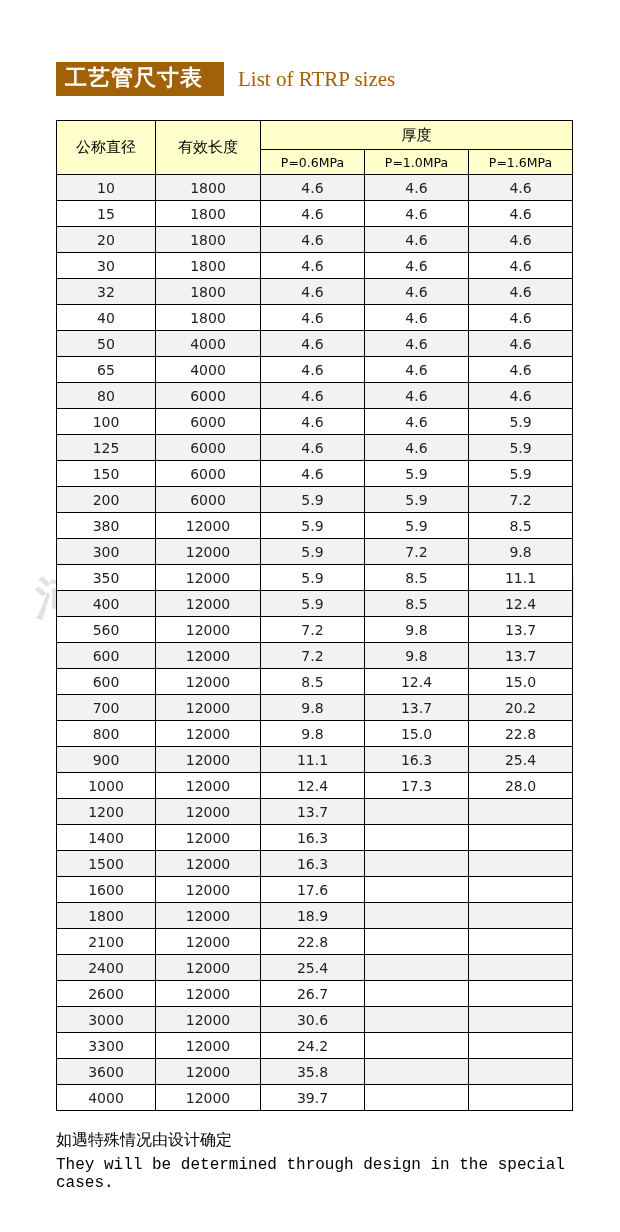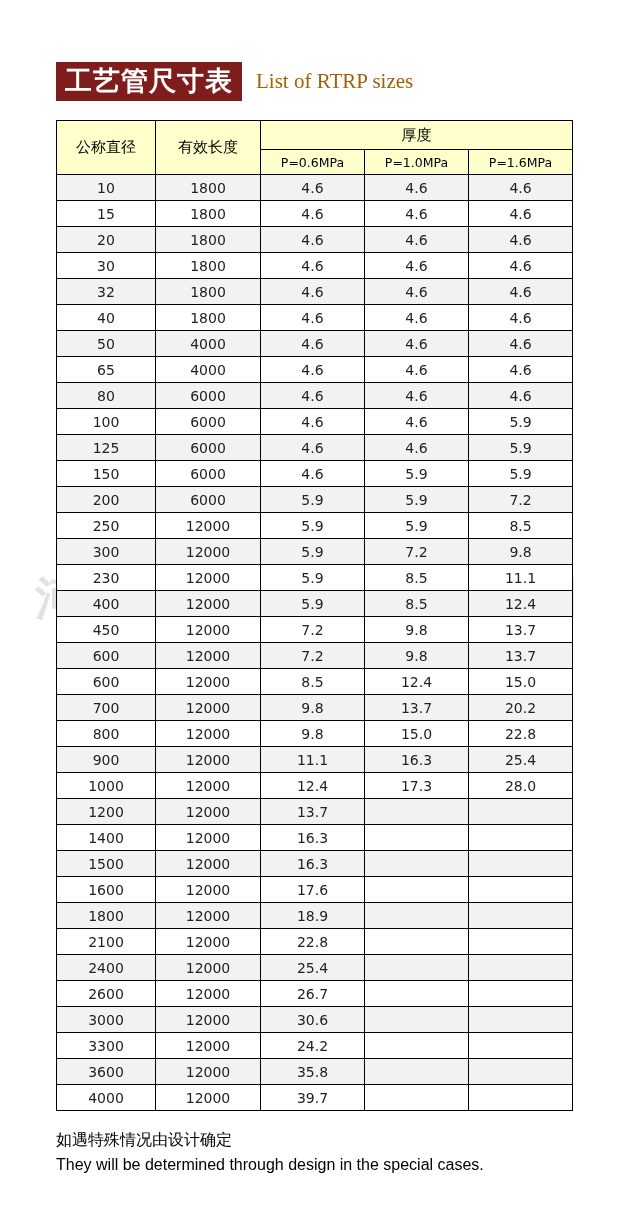--- a/index.html
+++ b/index.html
@@ -23,27 +23,27 @@
   }
   .title-row {
     position: absolute;
     left: 56px;
     top: 62px;
     display: flex;
     align-items: center;
     gap: 14px;
   }
   .title-cn {
-    background: #7f1d1d;
+    background: #a16207;
     color: #ffffff;
     font-family: "DejaVu Sans", sans-serif;
     font-weight: bold;
-    font-size: 27px;
+    font-size: 22px;
     line-height: 1;
-    padding: 5px 9px 7px 9px;
+    padding: 5px 21px 7px 9px;
     letter-spacing: 1px;
   }
   .title-en {
     font-family: "Liberation Serif", serif;
     font-size: 21px;
     color: #a16207;
     white-space: nowrap;
   }
   table.size-table {
     position: absolute;
@@ -98,21 +98,21 @@
     left: 56px;
     font-size: 16px;
     color: #000000;
   }
   .footnote.cn {
     top: 1130px;
     font-family: "DejaVu Sans", sans-serif;
   }
   .footnote.en {
     top: 1156px;
-    font-family: Liberation Sans, sans-serif;
+    font-family: Liberation Mono, monospace;
     font-size: 16px;
   }
   .watermark {
     position: absolute;
     left: 0;
     top: 568px;
     width: 620px;
     text-align: center;
     font-family: "DejaVu Sans", sans-serif;
     font-size: 46px;
@@ -242,49 +242,49 @@
           <td>5.9</td>
         </tr>
         <tr class="odd">
           <td>200</td>
           <td>6000</td>
           <td>5.9</td>
           <td>5.9</td>
           <td>7.2</td>
         </tr>
         <tr class="even">
-          <td>250</td>
+          <td>380</td>
           <td>12000</td>
           <td>5.9</td>
           <td>5.9</td>
           <td>8.5</td>
         </tr>
         <tr class="odd">
           <td>300</td>
           <td>12000</td>
           <td>5.9</td>
           <td>7.2</td>
           <td>9.8</td>
         </tr>
         <tr class="even">
-          <td>230</td>
+          <td>350</td>
           <td>12000</td>
           <td>5.9</td>
           <td>8.5</td>
           <td>11.1</td>
         </tr>
         <tr class="odd">
           <td>400</td>
           <td>12000</td>
           <td>5.9</td>
           <td>8.5</td>
           <td>12.4</td>
         </tr>
         <tr class="even">
-          <td>450</td>
+          <td>560</td>
           <td>12000</td>
           <td>7.2</td>
           <td>9.8</td>
           <td>13.7</td>
         </tr>
         <tr class="odd">
           <td>600</td>
           <td>12000</td>
           <td>7.2</td>
           <td>9.8</td>

